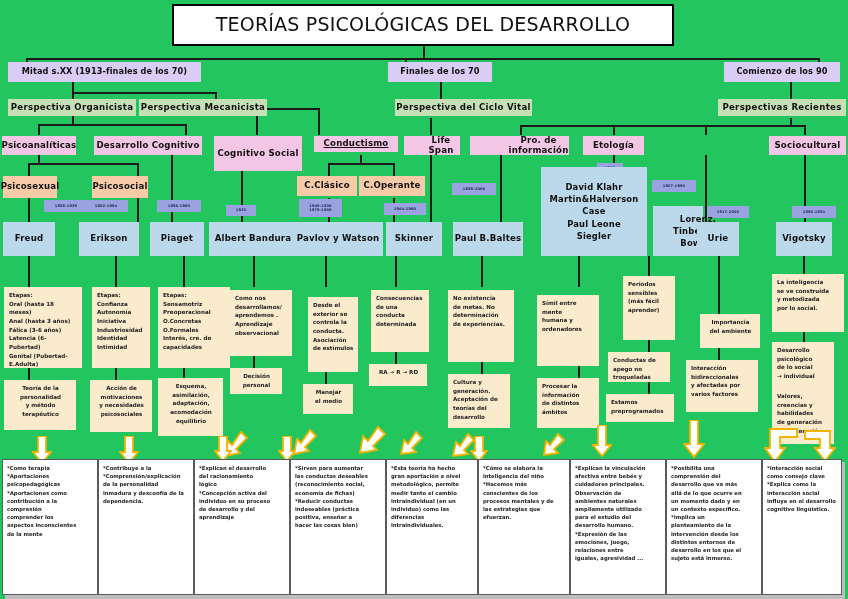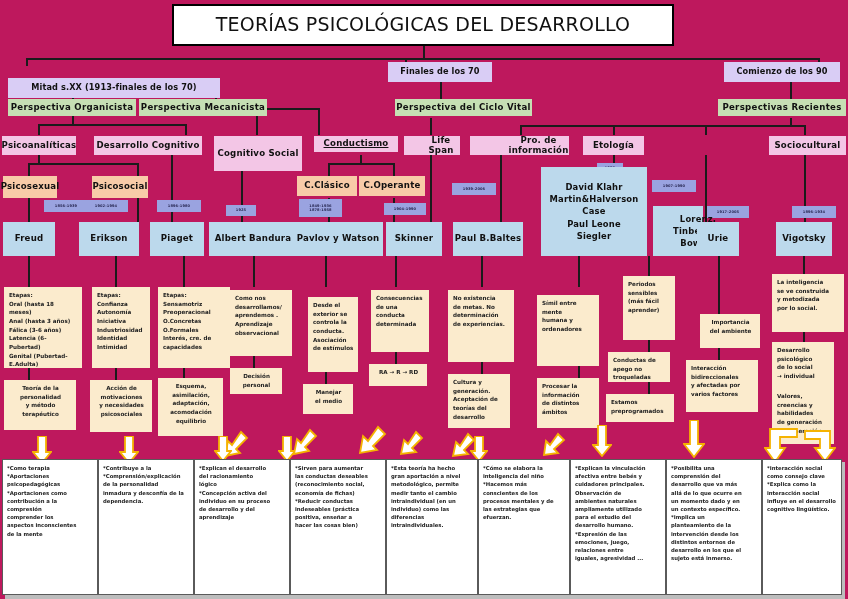--- a/index.html
+++ b/index.html
@@ -4,21 +4,21 @@
 <style>
   html,body{margin:0;padding:0;background:#ffffff;}
   body{
     font-family:"DejaVu Sans", sans-serif;
     -webkit-font-smoothing:antialiased;
   }
   #canvas{
     position:relative;
     width:848px;
     height:599px;
-    background:#be185d;
+    background:#22c55e;
     overflow:hidden;
   }
   .node{
     position:absolute;
     box-sizing:border-box;
     display:flex;
     align-items:center;
     justify-content:center;
     text-align:center;
     line-height:1.12;
@@ -210,21 +210,21 @@
   <div class="lnt tv" style="left:481px;top:362px;height:12px;"></div>
   <div class="lnt tv" style="left:578px;top:366px;height:12px;"></div>
   <div class="lnt tv" style="left:648px;top:340px;height:12px;"></div>
   <div class="lnt tv" style="left:648px;top:382px;height:12px;"></div>
   <div class="lnt tv" style="left:718px;top:348px;height:12px;"></div>
   <div class="lnt tv" style="left:803px;top:332px;height:10px;"></div>
   <div class="lnt tv" style="left:803px;top:378px;height:10px;"></div>
 
   <div class="node title-box" style="left:172px;top:4px;width:502px;height:42px;">TEORÍAS PSICOLÓGICAS DEL DESARROLLO</div>
 
-  <div class="node era" style="left:8px;top:78px;width:212px;height:20px;">Mitad s.XX (1913-finales de los 70)</div>
+  <div class="node era" style="left:8px;top:62px;width:193px;height:20px;">Mitad s.XX (1913-finales de los 70)</div>
   <div class="node era" style="left:388px;top:62px;width:104px;height:20px;">Finales de los 70</div>
   <div class="node era" style="left:724px;top:62px;width:116px;height:20px;">Comienzo de los 90</div>
 
   <div class="node persp" style="left:8px;top:99px;width:128px;height:17px;">Perspectiva Organicista</div>
   <div class="node persp" style="left:139px;top:99px;width:128px;height:17px;">Perspectiva Mecanicista</div>
   <div class="node persp" style="left:395px;top:99px;width:137px;height:17px;">Perspectiva del Ciclo Vital</div>
   <div class="node persp" style="left:718px;top:99px;width:128px;height:17px;">Perspectivas Recientes</div>
 
   <div class="node cat" style="left:2px;top:136px;width:74px;height:19px;">Psicoanalíticas</div>
   <div class="node cat" style="left:94px;top:136px;width:108px;height:19px;">Desarrollo Cognitivo</div>

